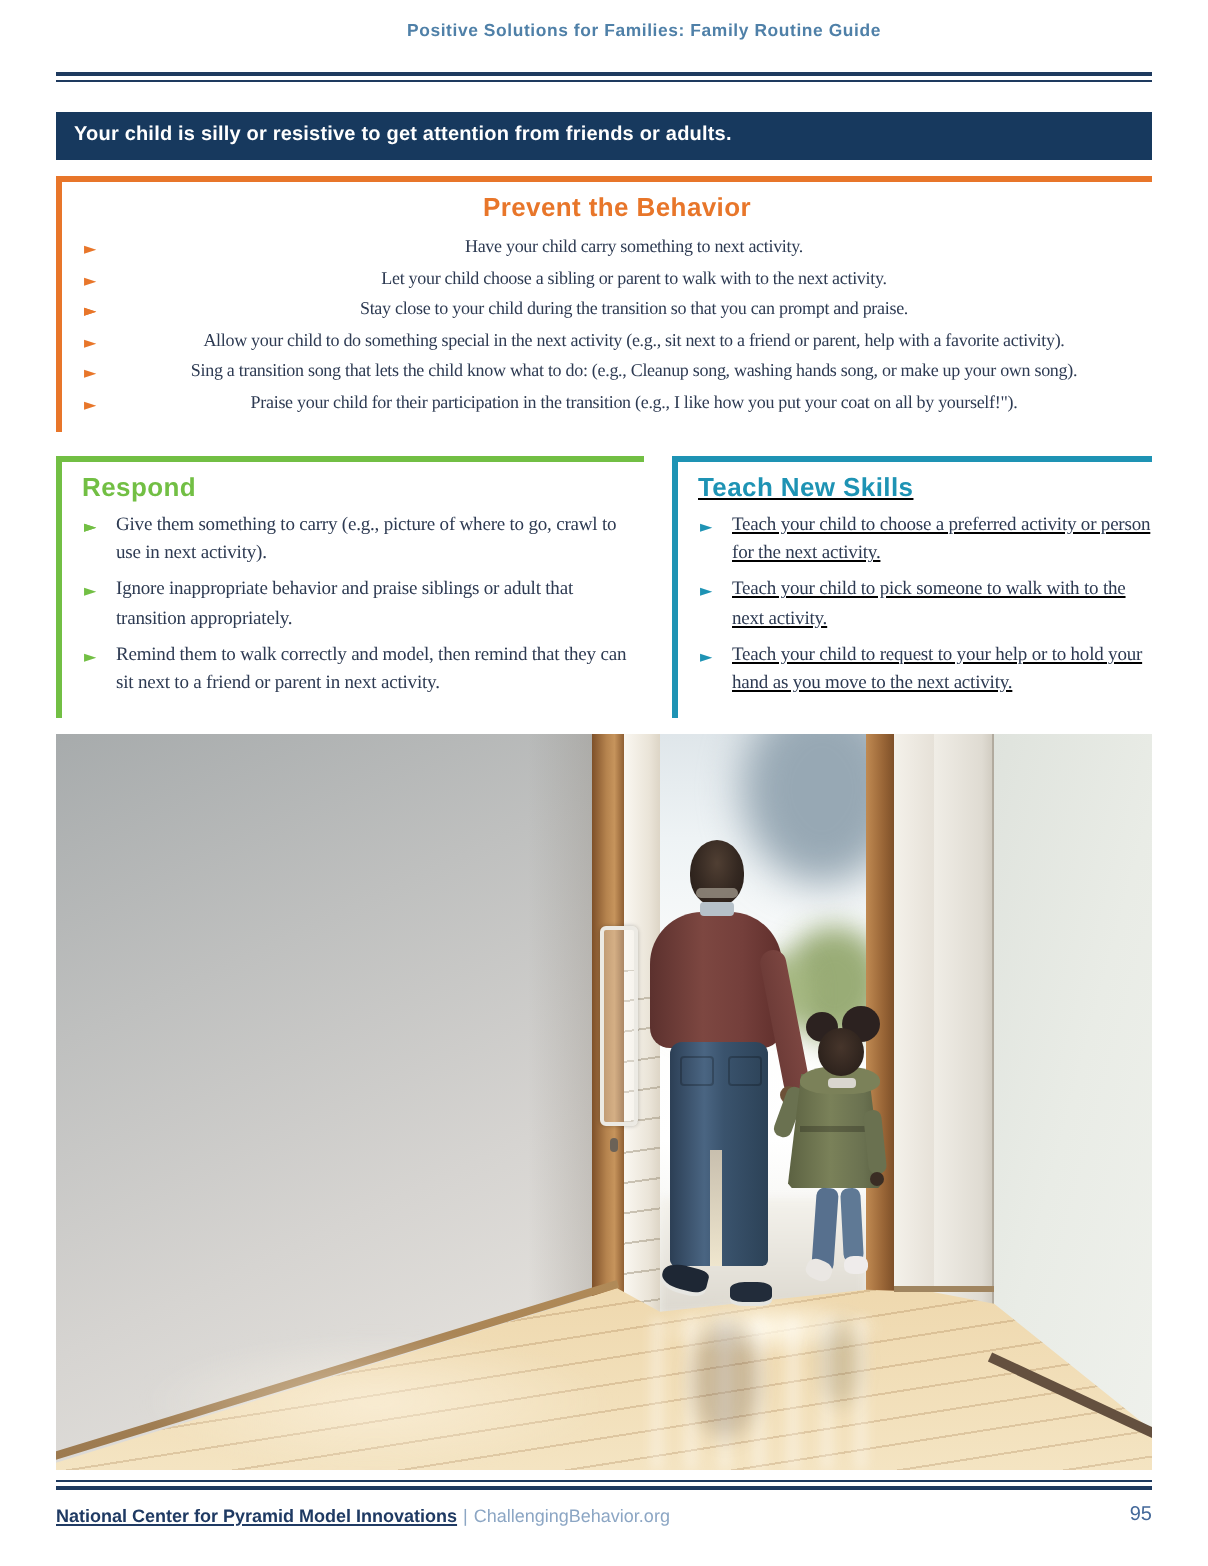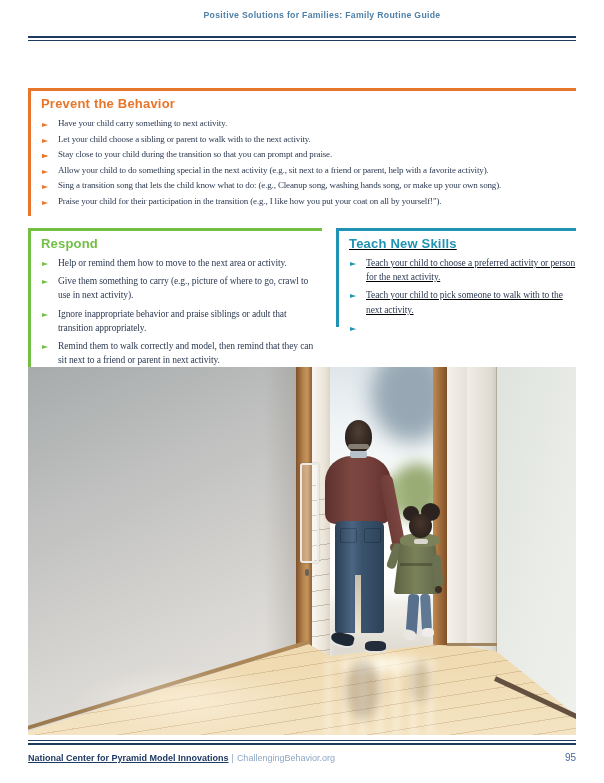--- a/index.html
+++ b/index.html
@@ -13,21 +13,21 @@
   .rule-h2{top:40px;height:1px;}
   
   .banner{position:absolute;left:28px;right:28px;top:56px;height:24px;background:#17395e;
     color:#ffffff;font-size:10px;font-weight:bold;line-height:24px;padding-left:9px;
     box-sizing:border-box;letter-spacing:.1px;}
   
   .section{position:absolute;box-sizing:border-box;
     border-top:3px solid var(--accent);border-left:3px solid var(--accent);
     padding:3px 0 6px 10px;background:#fff;}
   .section h2{margin:2px 0 5px 0;font-size:13px;color:var(--accent);letter-spacing:.2px;}
-  .sec-prevent{left:28px;top:88px;width:548px;}
+  .sec-prevent{left:28px;top:88px;width:548px;text-align:center;}
   .sec-respond{left:28px;top:228px;width:294px;}
   .sec-teach{left:336px;top:228px;width:240px;text-decoration:underline;}
   ul.bullets{list-style:none;margin:0;padding:0;
     font-family:"Liberation Serif","DejaVu Serif",serif;color:#2d3a52;}
   ul.bullets li{position:relative;padding-left:17px;}
   .sec-prevent ul.bullets li{font-size:9px;line-height:15.6px;letter-spacing:-.15px;}
   .sec-respond ul.bullets li,.sec-teach ul.bullets li{
     font-size:9.5px;line-height:14.2px;letter-spacing:-.1px;margin-bottom:4px;}
   .tri{position:absolute;left:1px;top:1px;font-size:8px;color:var(--accent);
     font-family:"DejaVu Sans",sans-serif;}
@@ -126,50 +126,51 @@
 </style>
 </head>
 <body>
 
 <div class="page">
 
   <div class="header-title">Positive Solutions for Families: Family Routine Guide</div>
   <div class="rule rule-h1"></div>
   <div class="rule rule-h2"></div>
 
+  <div class="banner">Your child is silly or resistive to get attention from friends or adults.</div>
 
   <div class="section sec-prevent" style="--accent: #e8762a;">
     <h2>Prevent the Behavior</h2>
     <ul class="bullets">
         <li><span class="tri">►</span><span>Have your child carry something to next activity.</span></li>
         <li><span class="tri">►</span><span>Let your child choose a sibling or parent to walk with to the next activity.</span></li>
         <li><span class="tri">►</span></li>
         <li><span class="tri">►</span><span>Stay close to your child during the transition so that you can prompt and praise.</span></li>
         <li><span class="tri">►</span><span>Allow your child to do something special in the next activity (e.g., sit next to a friend or parent, help with a favorite activity).</span></li>
         <li><span class="tri">►</span><span>Sing a transition song that lets the child know what to do: (e.g., Cleanup song, washing hands song, or make up your own song).</span></li>
         <li><span class="tri">►</span><span>Praise your child for their participation in the transition (e.g., I like how you put your coat on all by yourself!").</span></li>
       </ul>
   </div>
 
   <div class="section sec-respond" style="--accent: #72bf44;">
     <h2>Respond</h2>
     <ul class="bullets">
-        <li><span class="tri">►</span><span>Help or remind them how to move to the next area or activity.</span></li>
+        <li><span class="tri">►</span></li>
         <li><span class="tri">►</span><span>Give them something to carry (e.g., picture of where to go, crawl to use in next activity).</span></li>
         <li><span class="tri">►</span><span>Ignore inappropriate behavior and praise siblings or adult that transition appropriately.</span></li>
         <li><span class="tri">►</span><span>Remind them to walk correctly and model, then remind that they can sit next to a friend or parent in next activity.</span></li>
       </ul>
   </div>
 
   <div class="section sec-teach" style="--accent: #1e93b4;">
     <h2>Teach New Skills</h2>
     <ul class="bullets">
         <li><span class="tri">►</span><span>Teach your child to choose a preferred activity or person for the next activity.</span></li>
         <li><span class="tri">►</span><span>Teach your child to pick someone to walk with to the next activity.</span></li>
-        <li><span class="tri">►</span></li>
+        <li><span class="tri">►</span><span>Teach your child to request to your help or to hold your hand as you move to the next activity.</span></li>
       </ul>
   </div>
 
   <figure class="photo" style="margin:0;" aria-label="An adult and a young child hold hands while walking through an open front door, seen from behind in a hallway with a light wooden floor.">
     <div class="ph-bg"></div>
     <div class="ph-wallshade"></div>
     <div class="ph-opening">
       <div class="ph-sky"></div>
       <div class="ph-green1"></div>
       <div class="ph-green2"></div>

